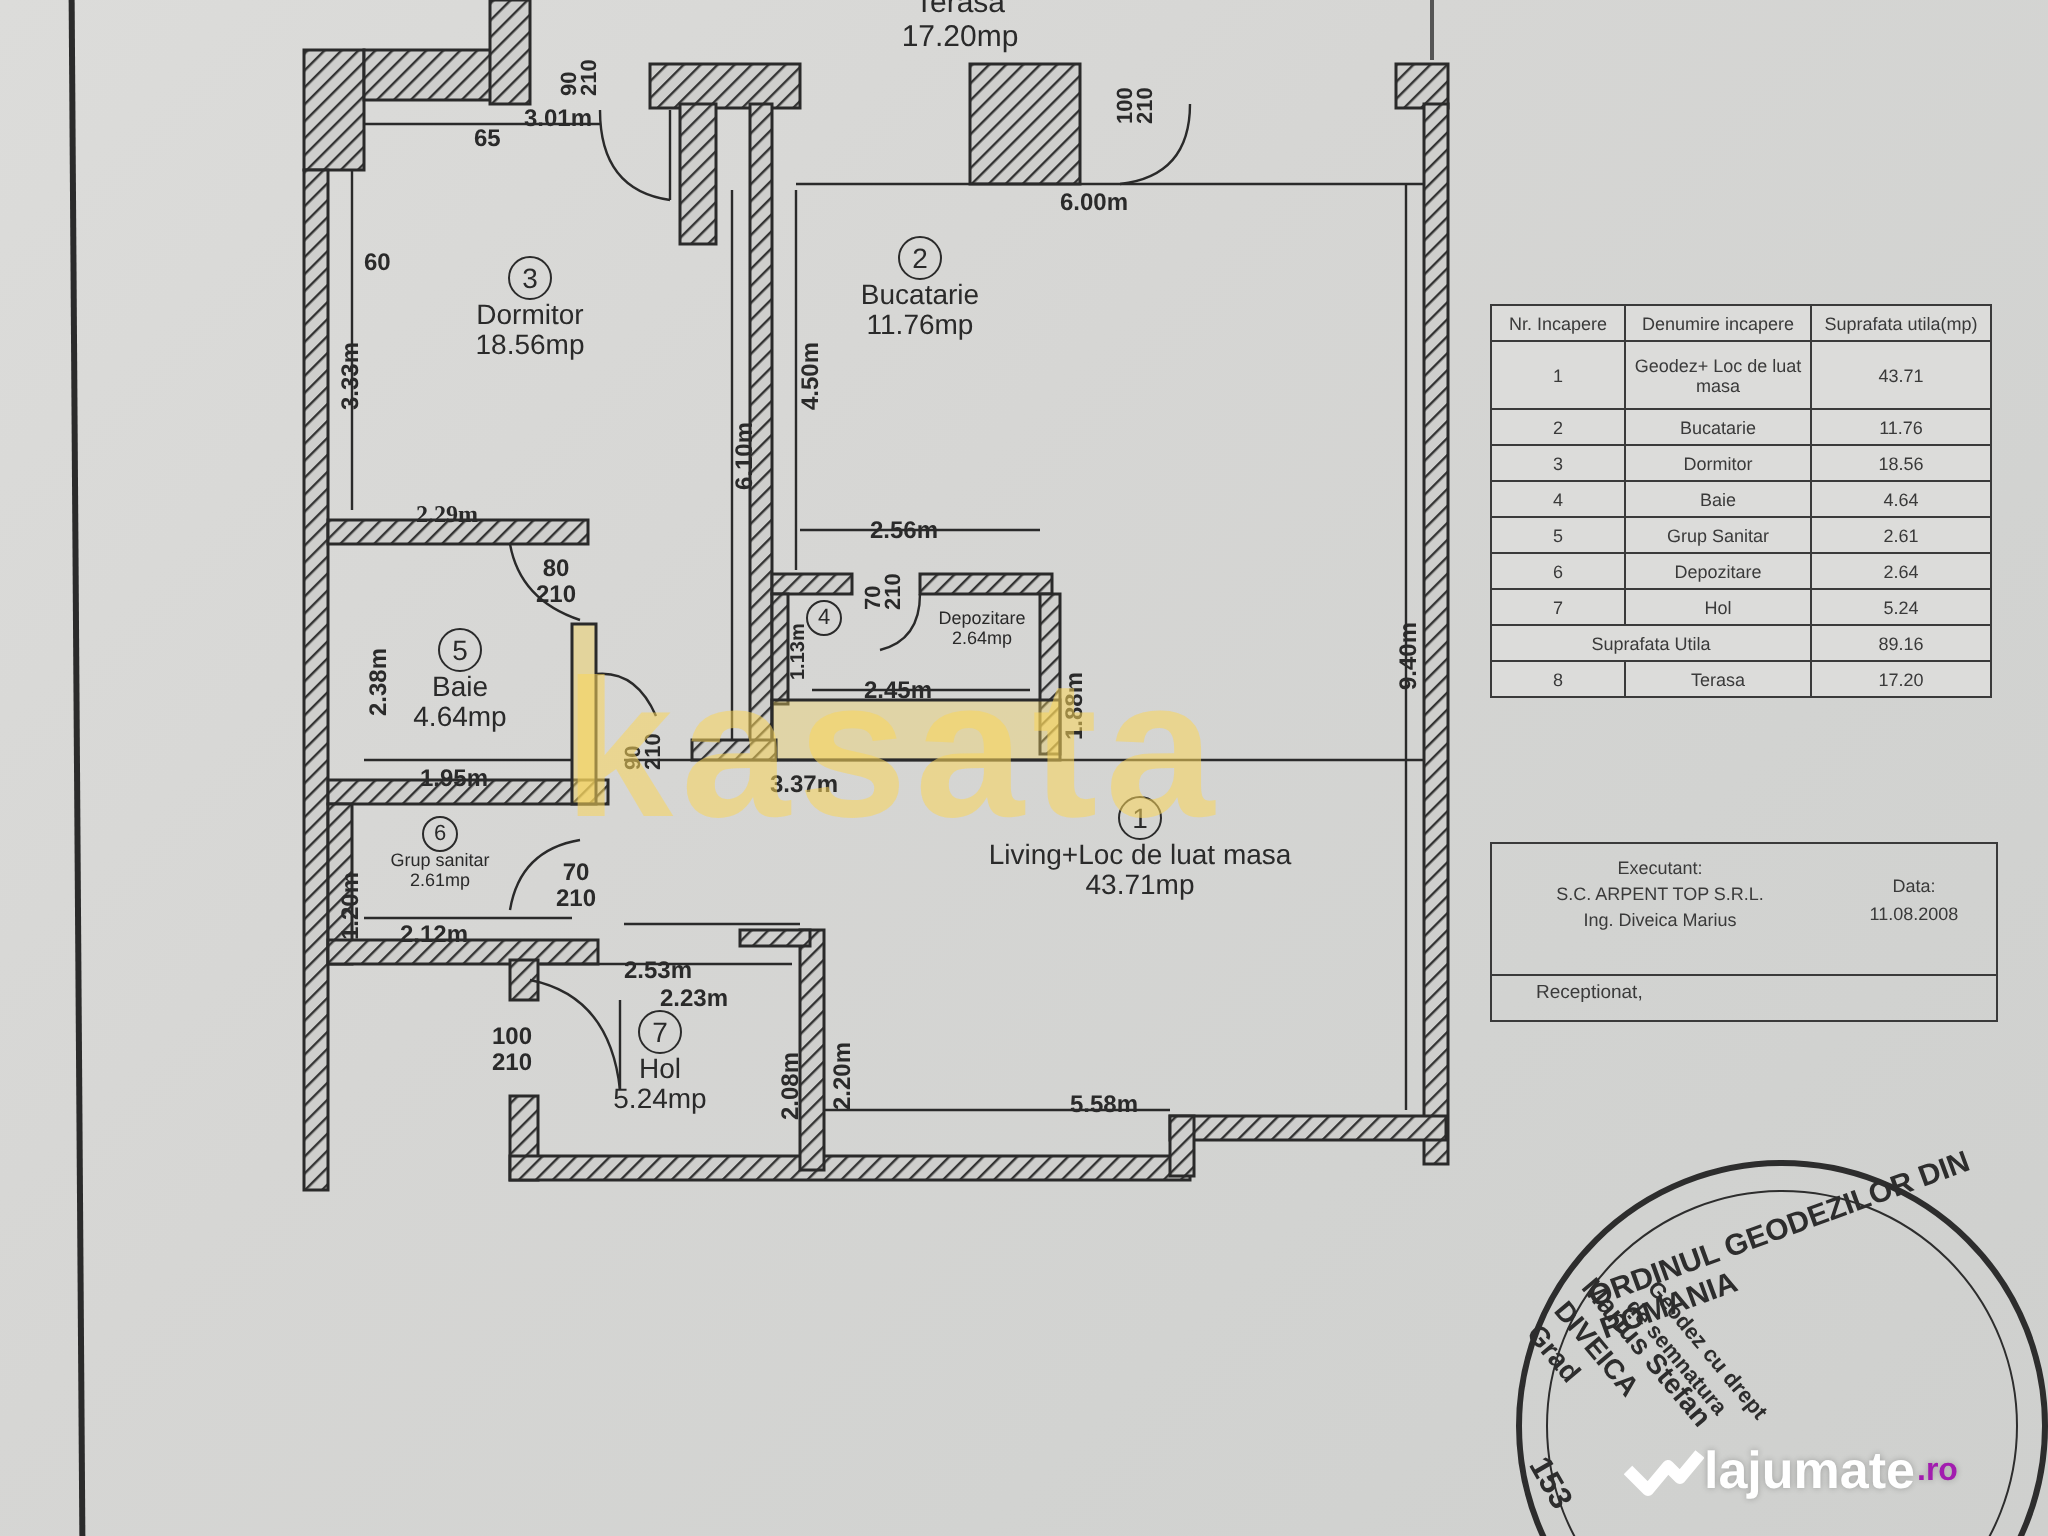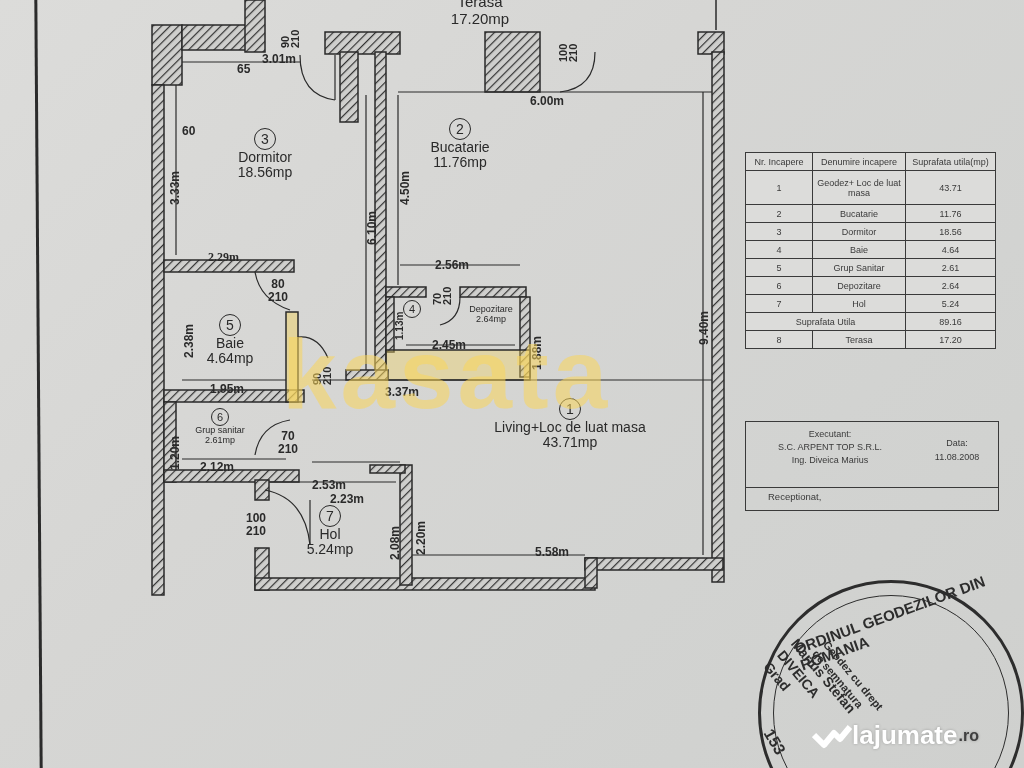--- a/index.html
+++ b/index.html
@@ -13,21 +13,21 @@
   .dim{position:absolute;font-size:12px;color:#2a2a2a;font-weight:bold;white-space:nowrap;}
   .vert{transform:rotate(-90deg);transform-origin:left top;}
   table.area{position:absolute;left:745px;top:152px;width:251px;border-collapse:collapse;font-size:9px;color:#3a3a3a;background:#dcdcda;}
   table.area td{border:1.6px solid #3a3a3a;text-align:center;padding:2px 2px;height:13px;}
   .exec{position:absolute;left:745px;top:421px;width:252px;height:65px;border:1.6px solid #3a3a3a;font-size:9px;color:#3a3a3a;}
   .recep{position:absolute;left:745px;top:486px;width:252px;height:24px;border:1.6px solid #3a3a3a;border-top:none;font-size:9.5px;color:#3a3a3a;}
   .stamp{position:absolute;left:758px;top:580px;width:260px;height:260px;border:3px solid #2d2d2d;border-radius:50%;}
   .stamp-inner{position:absolute;left:12px;top:12px;right:12px;bottom:12px;border:1.5px solid #2d2d2d;border-radius:50%;}
   .watermark{position:absolute;left:282px;top:318px;font-size:98px;font-weight:bold;color:rgba(250,214,90,0.55);letter-spacing:4px;}
   .lajumate{position:absolute;left:812px;top:720px;display:flex;align-items:center;color:#fff;font-weight:bold;font-size:26px;text-shadow:0 0 3px rgba(0,0,0,0.25);}
-  .lajumate .ro{font-size:16px;color:#404040;margin-left:1px;font-weight:bold;}
+  .lajumate .ro{font-size:16px;color:#a21caf;margin-left:1px;font-weight:bold;}
 </style>
 </head>
 <body>
 
 <div class="paper"></div>
 <div class="margin-line"></div>
 <div class="right-line"></div>
 
 <svg class="plan" width="1024" height="768" viewBox="0 0 1024 768">
   <defs>

